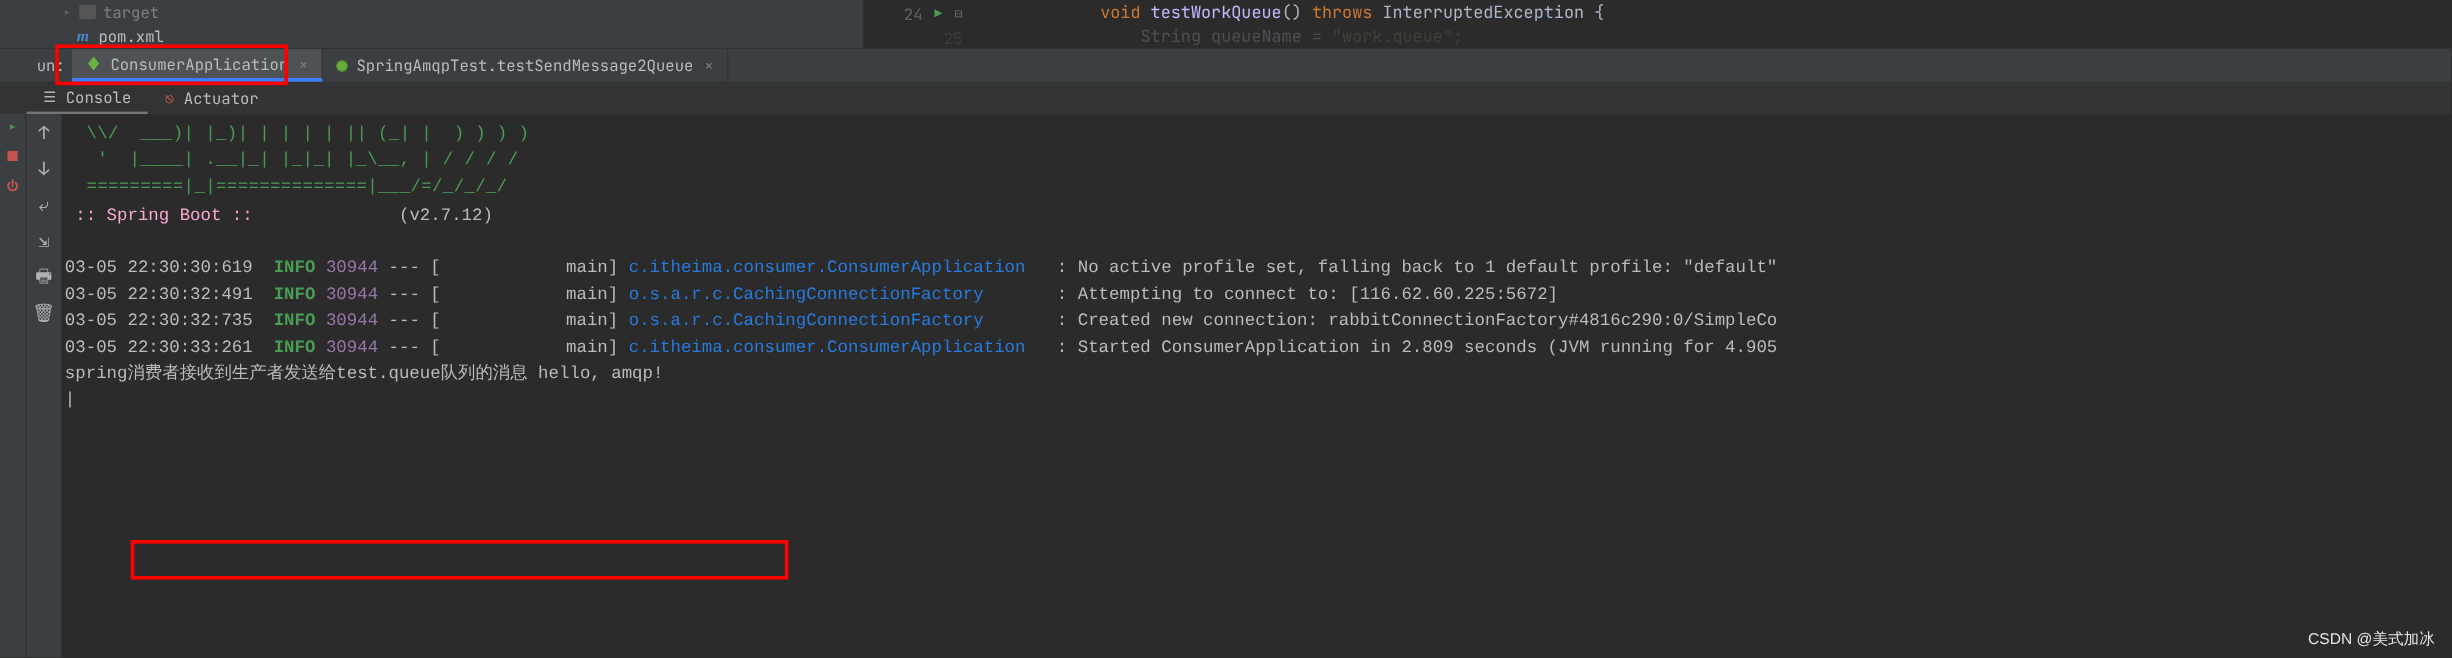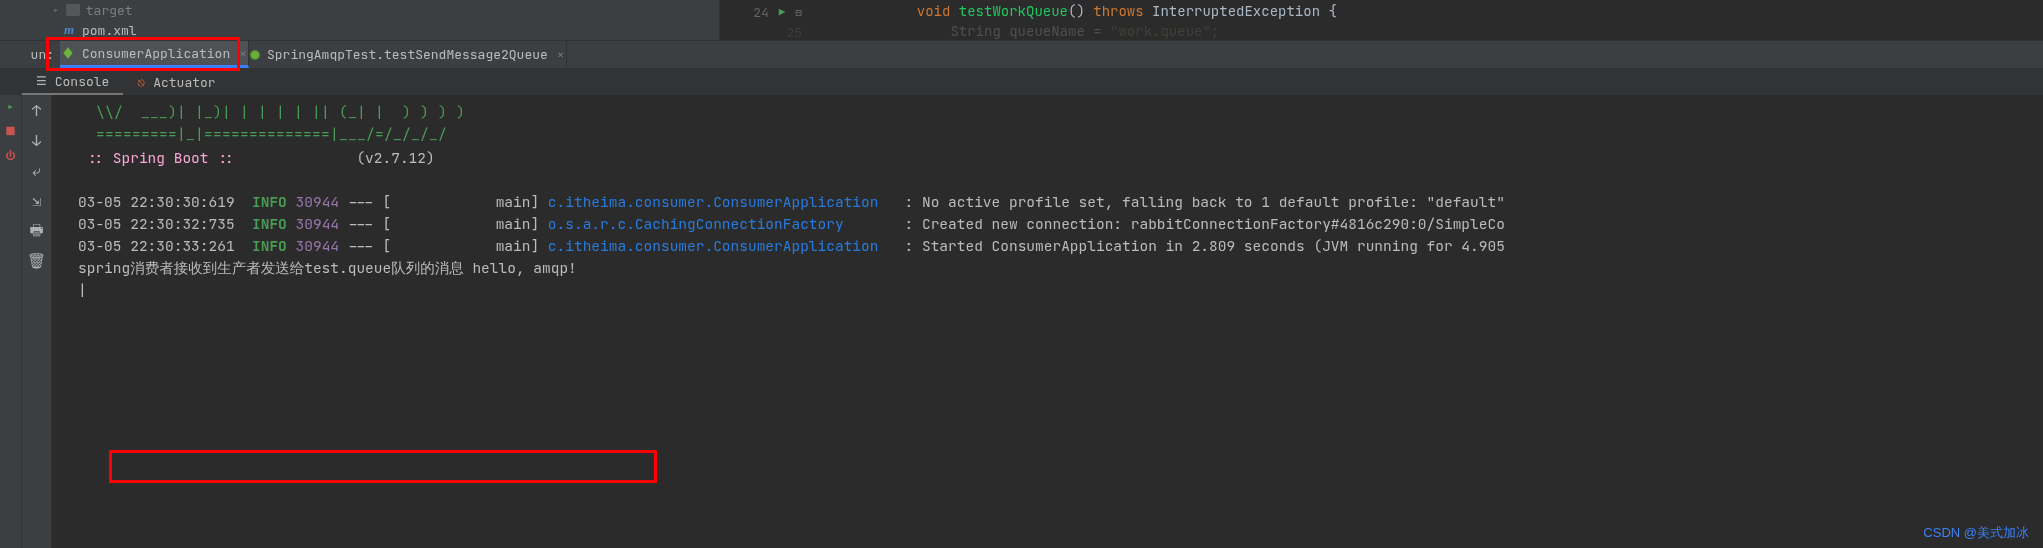--- a/index.html
+++ b/index.html
@@ -47,38 +47,38 @@
       text-align: right;
       color: #606366;
       padding-right: 14px;
       position: relative;
     }
     .gutter-line { height: 20px; display:flex; justify-content:flex-end; align-items:center; gap:10px;}
     .run-gutter-icon { color: #499c54; font-size: 11px;}
     .fold-icon { color: #6e6e6e; font-size: 11px; }
     .code-line { height: 20px; white-space: pre; font-size: 14px; }
     .kw { color: #cc7832; }
-    .method { color: #22c55e; }
+    .method { color: #c4b5fd; }
     .cls { color: #a9b7c6; }
     .str { color: #6a8759; }
     .varname { color: #a9b7c6; }
 
     .run-tabs-row {
       height: 29px;
       background: #3c3f41;
       display: flex;
       align-items: stretch;
       border-top: 1px solid #323232;
       border-bottom: 1px solid #323232;
     }
     .run-label { width: 60px; display:flex; align-items:center; justify-content:flex-end; color:#bbbbbb; padding-right:6px;}
     .run-tab {
       display: flex;
       align-items: center;
-      padding: 0 1px;
+      padding: 0 11px;
       gap: 7px;
       color: #bbbbbb;
       cursor: pointer;
       border-right: 1px solid #323232;
     }
     .run-tab.active { 
       border-bottom: 3px solid #3d7eff;
       background: #4e5254;
     }
     .red-box-tabs {
@@ -145,25 +145,26 @@
     }
     .tb2-btn { 
       width: 20px; height: 20px; 
       display:flex; align-items:center; justify-content:center; 
       color: #afb1b3; cursor:pointer; font-size: 15px;
     }
 
     .console {
       flex: 1;
       background: #2b2b2b;
-      padding: 6px 0 0 26px;
+      padding: 6px 0 0 2px;
       font-size: 14.5px;
       line-height: 22px;
       overflow: hidden;
       position: relative;
+      font-family: Liberation Mono, monospace;
     }
     .console pre { white-space: pre; font-family: inherit; }
     .ascii { color: #499c54; letter-spacing: 0.3px; }
     .boot-line { margin-top: 2px; }
     .boot-name { color: #f9a8d4; }
     .boot-ver { color: #bbbbbb; }
     .log-line { white-space: pre; }
     .ts { color: #bbbbbb; }
     .info { color: #499c54; font-weight: bold; }
     .pid { color: #9876aa; }
@@ -175,21 +176,21 @@
       position: absolute;
       border: 3px solid #ff0000;
       left: 57px; top: 355px;
       width: 548px; height: 33px;
       pointer-events: none;
     }
     .cursor-line { color: #bbbbbb; }
     .watermark {
       position: absolute;
       right: 14px; bottom: 6px;
-      color: #3b82f6;
+      color: #e5e5e5;
       font-size: 13px;
       font-family: sans-serif;
     }
   </style>
 </head>
 <body>
 
 <div class="top-area">
   <div class="project-tree">
     <div class="tree-item" style="opacity:0.5;padding-left:0">
@@ -259,25 +260,27 @@
   <div class="second-toolbar">
     <div class="tb2-btn">↑</div>
     <div class="tb2-btn">↓</div>
     <div class="tb2-btn">⤶</div>
     <div class="tb2-btn">⇲</div>
     <div class="tb2-btn">🖶</div>
     <div class="tb2-btn">🗑</div>
   </div>
   <div class="console">
     <pre class="ascii">  \\/  ___)| |_)| | | | | || (_| |  ) ) ) )</pre>
+    <pre class="ascii">   '  |____| .__|_| |_|_| |_\__, | / / / /</pre>
     <pre class="ascii">  =========|_|==============|___/=/_/_/_/</pre>
     <pre class="boot-line"><span class="boot-name"> :: Spring Boot :: </span><span class="boot-ver">             (v2.7.12)</span></pre>
     <pre> </pre>
     <div id="log-lines">
         <pre class="log-line"><span class="ts">03-05 22:30:30:619</span>  <span class="info">INFO</span> <span class="pid">30944</span><span class="dash"> --- [            main] </span><span class="logger">c.itheima.consumer.ConsumerApplication  </span><span class="dash"> : </span><span class="msg">No active profile set, falling back to 1 default profile: "default"</span></pre>
+        <pre class="log-line"><span class="ts">03-05 22:30:32:491</span>  <span class="info">INFO</span> <span class="pid">30944</span><span class="dash"> --- [            main] </span><span class="logger">o.s.a.r.c.CachingConnectionFactory      </span><span class="dash"> : </span><span class="msg">Attempting to connect to: [116.62.60.225:5672]</span></pre>
         <pre class="log-line"><span class="ts">03-05 22:30:32:735</span>  <span class="info">INFO</span> <span class="pid">30944</span><span class="dash"> --- [            main] </span><span class="logger">o.s.a.r.c.CachingConnectionFactory      </span><span class="dash"> : </span><span class="msg">Created new connection: rabbitConnectionFactory#4816c290:0/SimpleCo</span></pre>
         <pre class="log-line"><span class="ts">03-05 22:30:33:261</span>  <span class="info">INFO</span> <span class="pid">30944</span><span class="dash"> --- [            main] </span><span class="logger">c.itheima.consumer.ConsumerApplication  </span><span class="dash"> : </span><span class="msg">Started ConsumerApplication in 2.809 seconds (JVM running for 4.905</span></pre>
       </div>
     <pre class="output-line">spring消费者接收到生产者发送给test.queue队列的消息 hello, amqp!</pre>
     <pre class="cursor-line">|</pre>
     <div class="red-box-output"></div>
   </div>
 </div>
 
 <div class="watermark">CSDN @美式加冰</div>

